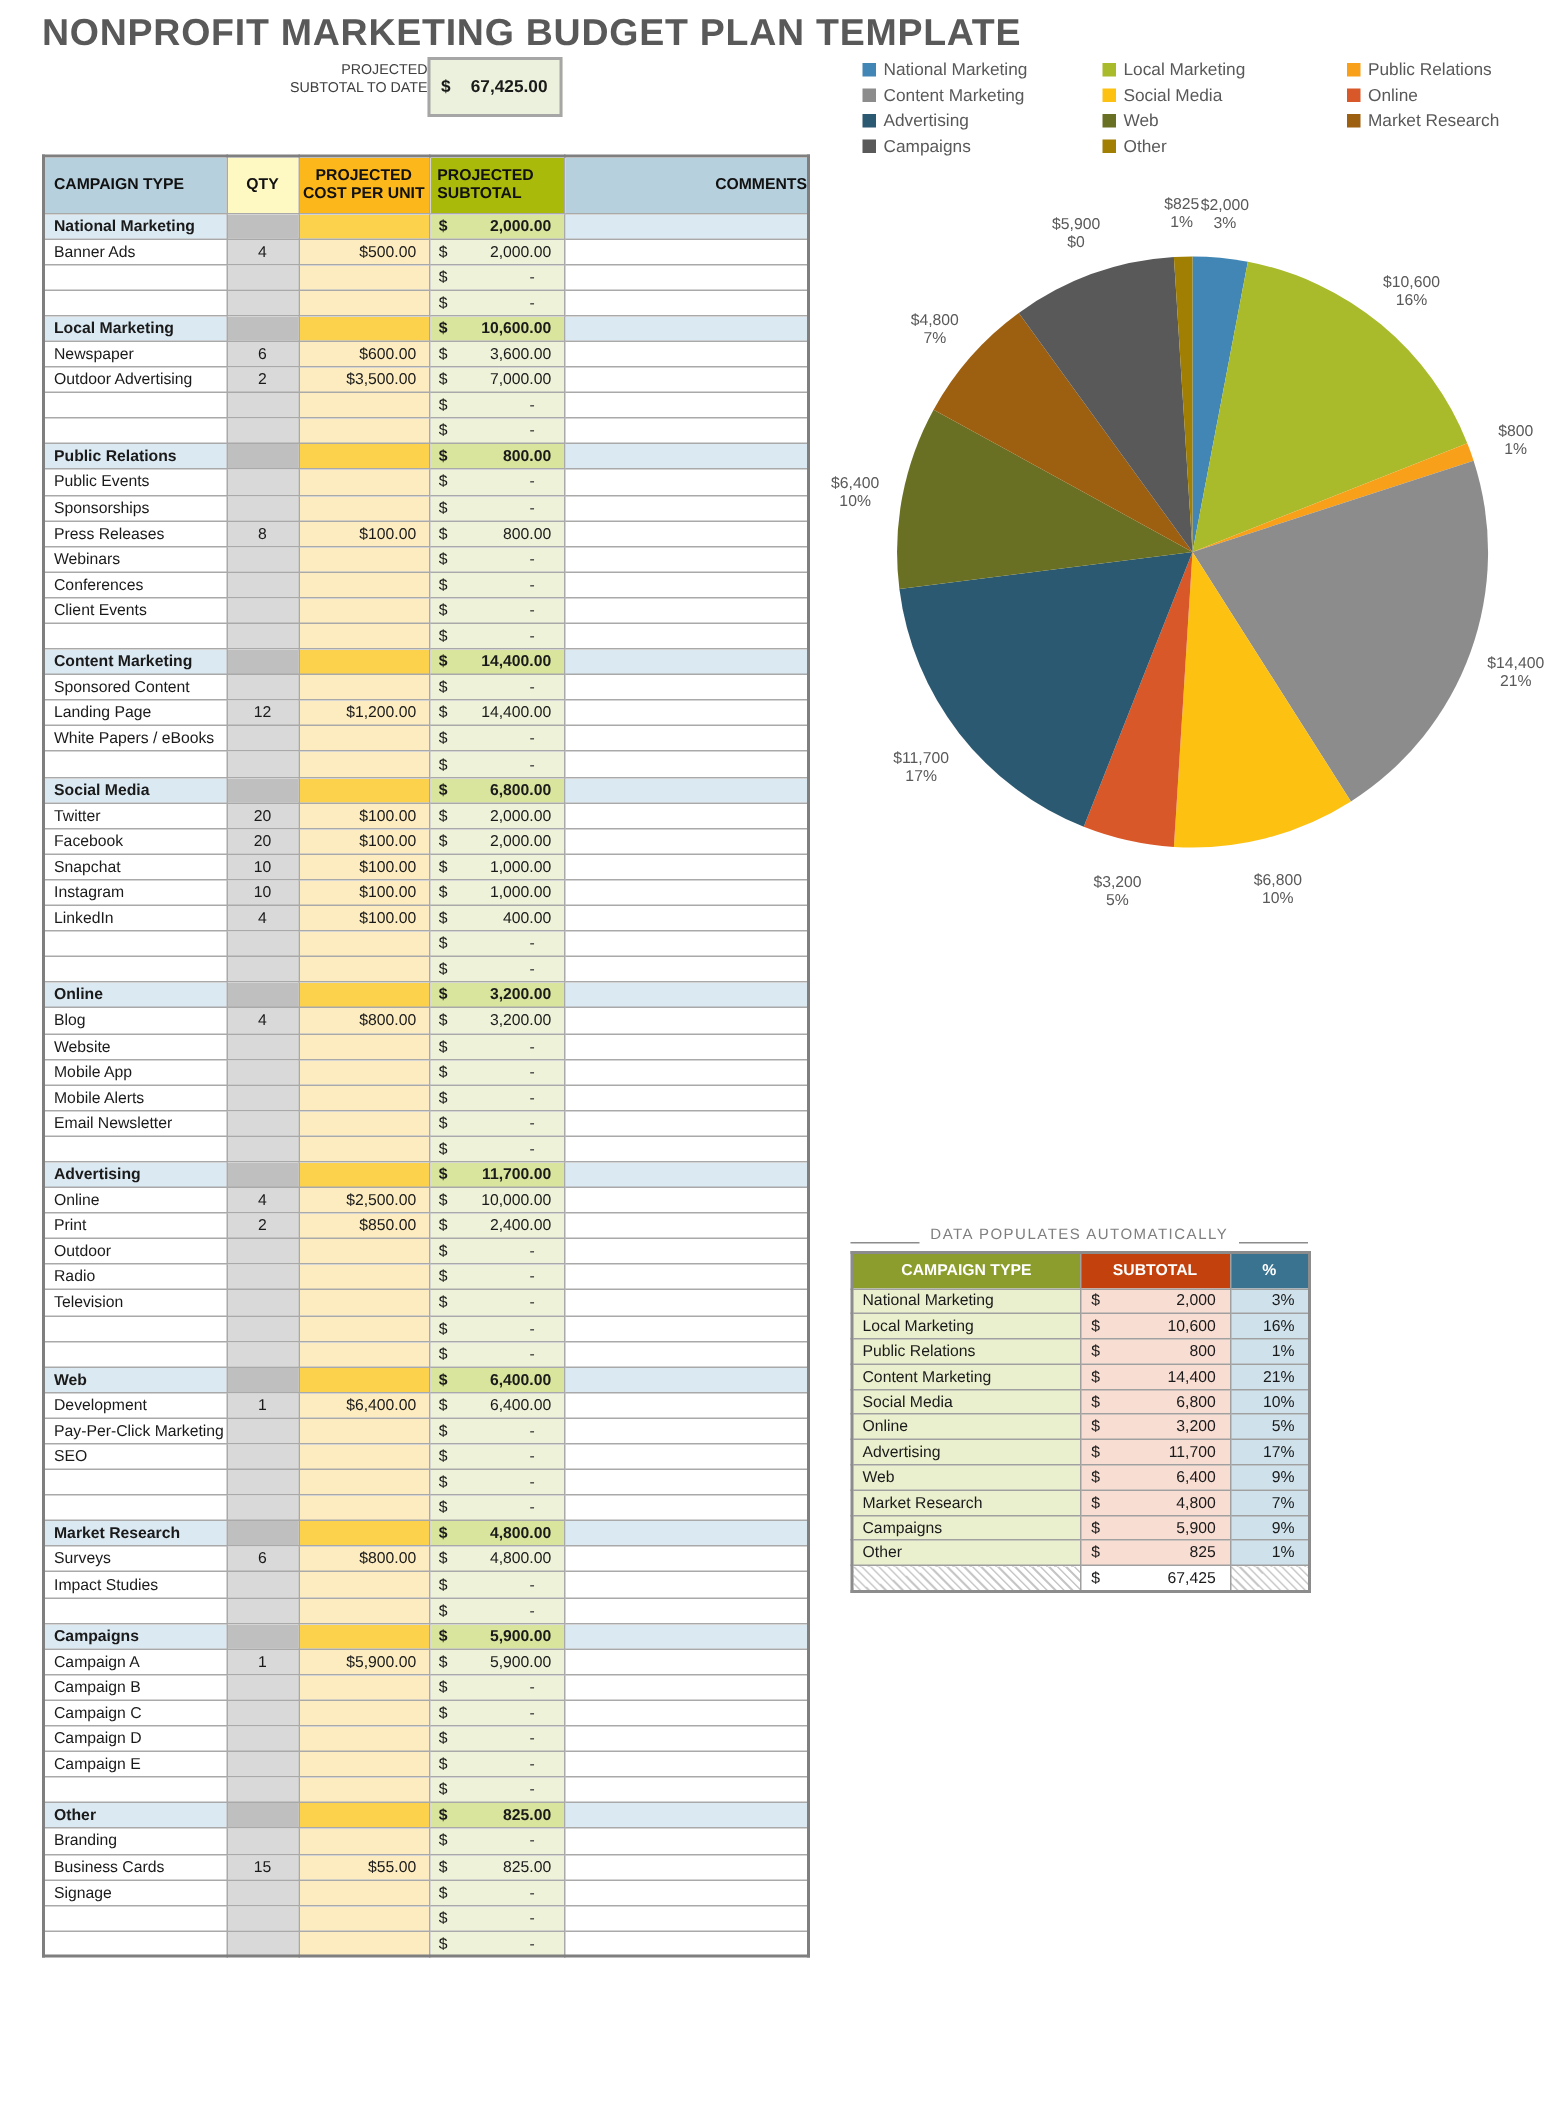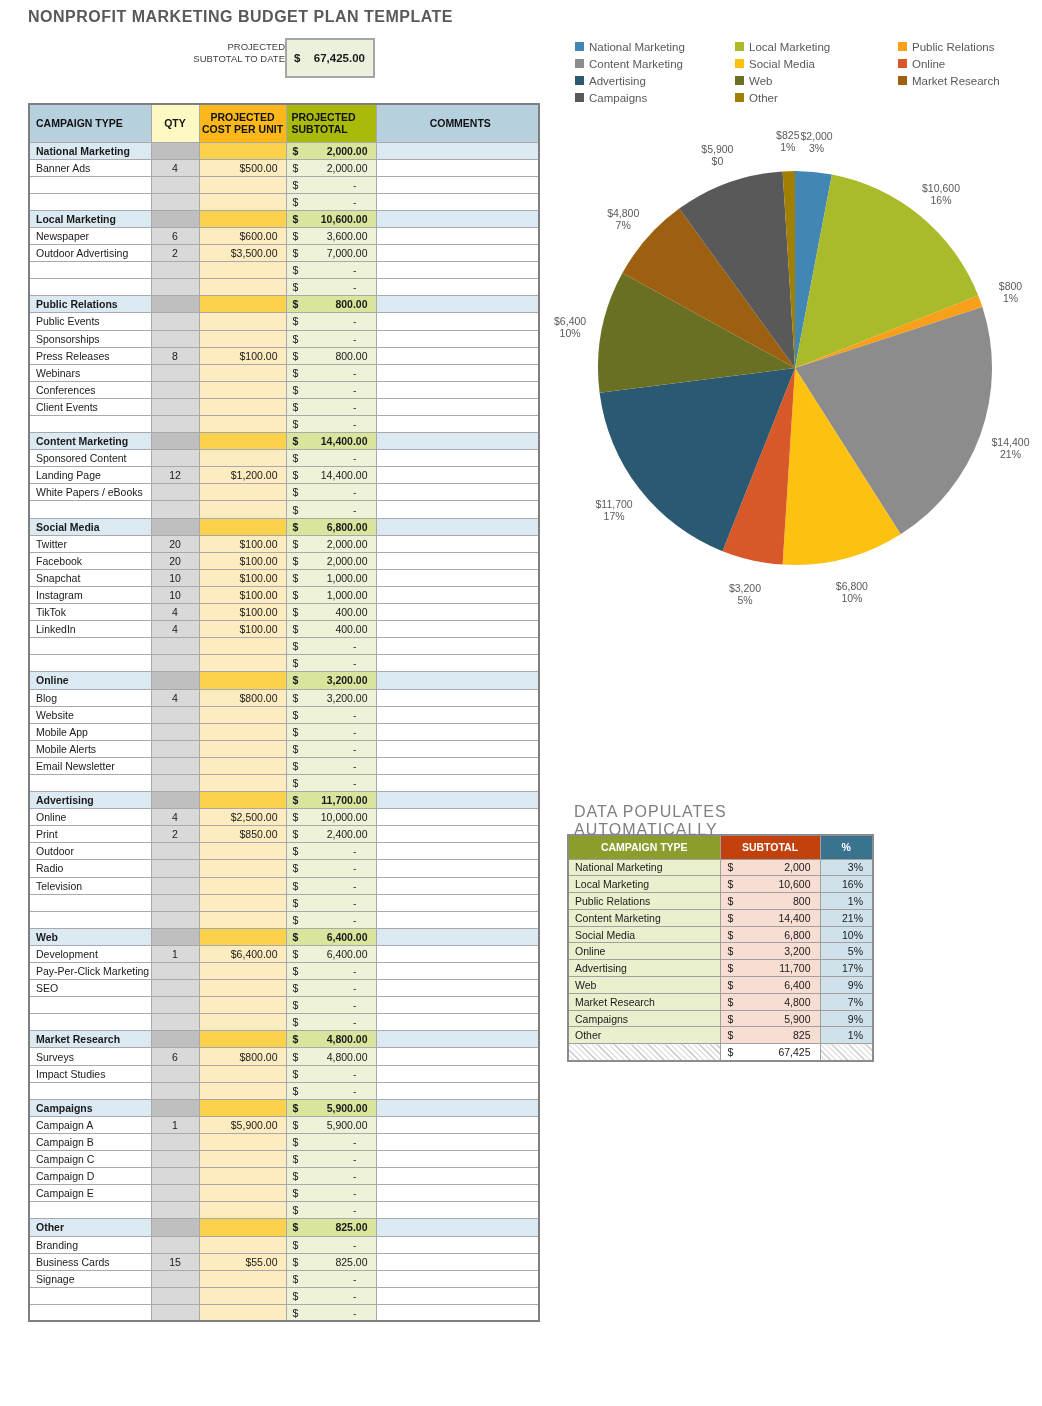--- a/index.html
+++ b/index.html
@@ -1,41 +1,41 @@
 <!DOCTYPE html>
 <html><head>
 <meta charset="utf-8">
 <style>
   * { margin:0; padding:0; box-sizing:border-box; }
   html,body { background:#fff; }
   body { width:1042px; height:1406px; position:relative; overflow:hidden;
          font-family:"Liberation Sans", sans-serif; color:#1a1a1a; }
 
-  .page-title { position:absolute; left:28px; top:8px; font-size:16px; font-weight:bold;
+  .page-title { position:absolute; left:28px; top:8px; font-size:25px; font-weight:bold;
                 color:#595959; letter-spacing:.5px; }
 
   .psd-label { position:absolute; left:180px; top:41px; width:105px; text-align:right;
                font-size:9.5px; line-height:11.5px; color:#404040; }
   .psd-box { position:absolute; left:285px; top:38px; width:90px; height:40px;
              background:#ebf1dc; border:2px solid #a6a6a6; display:flex;
              align-items:center; justify-content:space-between; padding:0 8px 0 7px;
              font-size:11.5px; font-weight:bold; }
 
   
   table.budget { position:absolute; left:28px; top:103px; width:510px;
                  border-collapse:collapse; table-layout:fixed;
                  border:2px solid #7f7f7f; }
   table.budget th, table.budget td { border:1px solid #a9a9a9; font-size:10.5px;
                  overflow:hidden; white-space:nowrap; }
   table.budget thead th { height:38px; font-weight:bold; color:#111; }
   .h-ct  { background:#b7d0de; text-align:left; padding-left:6px; }
   .h-qty { background:#fef9c3; text-align:center; }
   .h-cost{ background:#fcb81a; text-align:center; }
   .h-sub { background:#aaba0a; text-align:left; padding-left:5px; }
-  .h-com { background:#b7d0de; text-align:center; padding-left:6px;margin-top:27px; }
+  .h-com { background:#b7d0de; text-align:right; padding-left:6px;margin-top:27px; }
   .h-wrap { white-space:normal; line-height:12px; display:block; }
 
   table.budget tbody td { height:17.1px; }
   td.c-ct  { text-align:left; padding-left:6px; background:#fff; }
   td.c-qty { text-align:center; background:#d9d9d9; }
   td.c-cost{ text-align:right; padding-right:8px; background:#fcecc0; }
   td.c-sub { background:#edf2d8; }
   td.c-com { background:#fff; }
   .sub-in { display:flex; justify-content:space-between; padding:0 8px 0 6px; }
   .sub-in .dash { padding-right:11px; color:#333; }
@@ -52,22 +52,22 @@
   .legend-item { display:flex; align-items:center; gap:5px; height:17px;
                  font-size:11.5px; color:#595959; }
   .legend-swatch { width:9px; height:9px; flex:none; }
 
   
   svg.pie { position:absolute; left:545px; top:118px; width:500px; height:500px; }
   svg.pie text { font-family:"Liberation Sans", sans-serif; font-size:10.5px; fill:#595959; }
 
   
   .summary { position:absolute; left:567px; top:813px; width:305px; }
-  .sum-head { display:flex; align-items:center; gap:7px; color:#7f7f7f;
-              font-size:16px; letter-spacing:1px; height:16px; }
+  .sum-head { display:flex; align-items:flex-end; gap:7px; color:#7f7f7f;
+              font-size:10px; letter-spacing:1px; height:16px; }
   .sum-head .line { flex:1; height:1px; background:#8c8c8c; }
   table.sum { width:100%; border-collapse:collapse; table-layout:fixed;
               margin-top:5px; border:2px solid #8c8c8c; }
   table.sum th, table.sum td { border:1px solid #a0a0a0; font-size:10.5px; }
   table.sum thead th { height:24px; color:#fff; font-weight:bold; text-align:center; }
   .sh-ct  { background:#8c9d2e; }
   .sh-sub { background:#c2410c; }
   .sh-pct { background:#3a7390; }
   table.sum tbody td { height:16.8px; }
   td.s-ct  { background:#eaf0cd; padding-left:6px; }
@@ -423,32 +423,20 @@
         <td class="c-com"></td>
       </tr>
       <tr class="item">
         <td class="c-ct">Instagram</td>
         <td class="c-qty">10</td>
         <td class="c-cost">$100.00</td>
         <td class="c-sub">
           <div class="sub-in">
             <span>$</span>
             <span>1,000.00</span>
-          </div>
-        </td>
-        <td class="c-com"></td>
-      </tr>
-      <tr class="item">
-        <td class="c-ct">TikTok</td>
-        <td class="c-qty">4</td>
-        <td class="c-cost">$100.00</td>
-        <td class="c-sub">
-          <div class="sub-in">
-            <span>$</span>
-            <span>400.00</span>
           </div>
         </td>
         <td class="c-com"></td>
       </tr>
       <tr class="item">
         <td class="c-ct">LinkedIn</td>
         <td class="c-qty">4</td>
         <td class="c-cost">$100.00</td>
         <td class="c-sub">
           <div class="sub-in">

